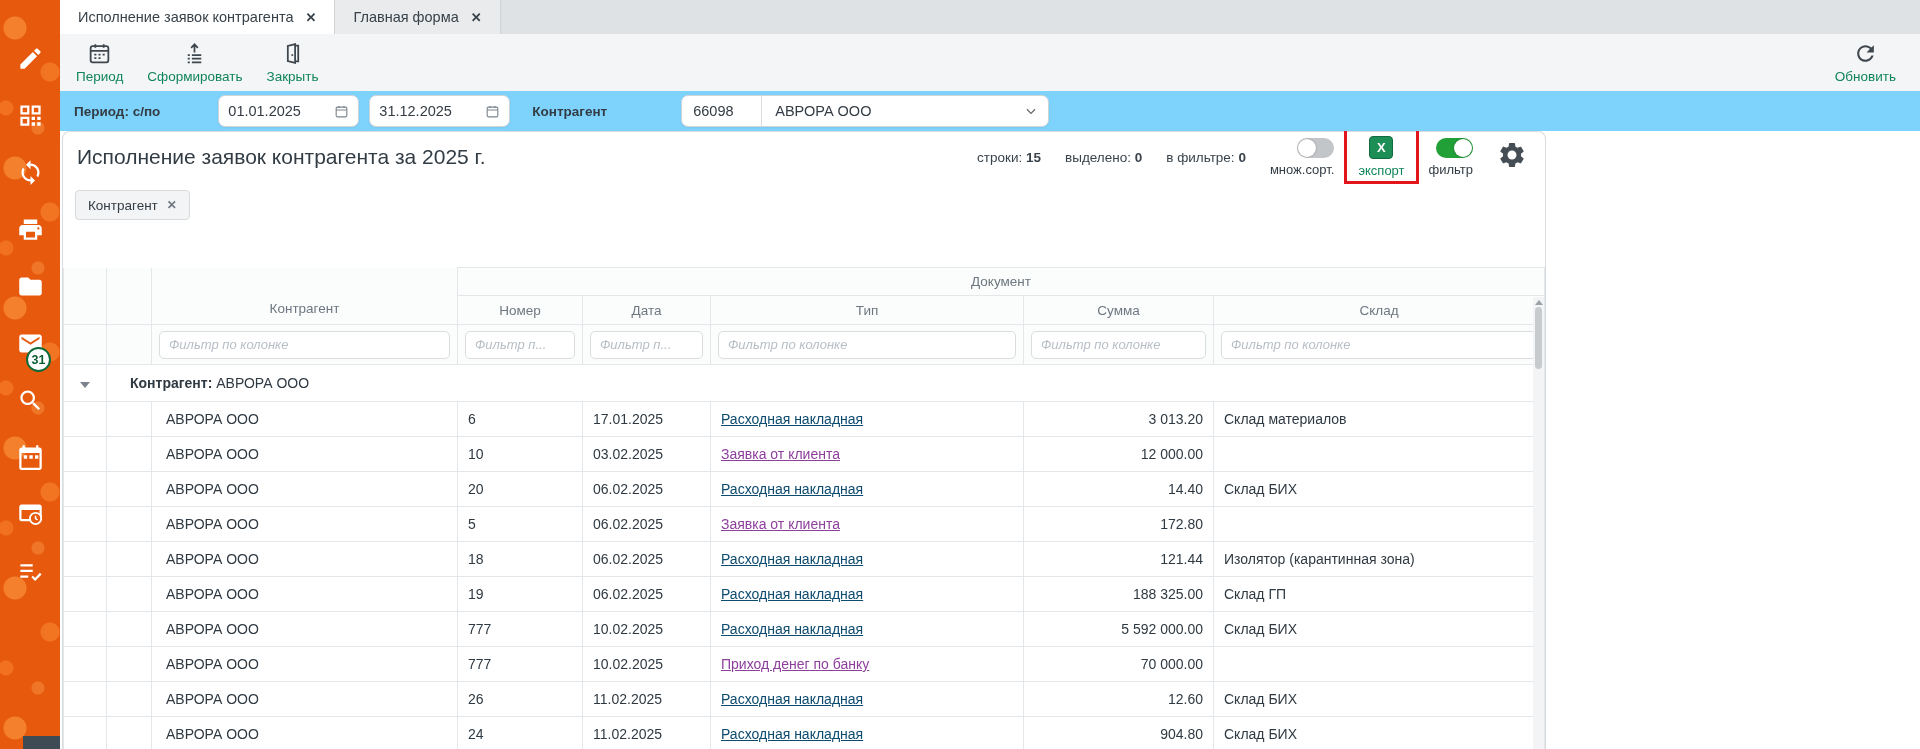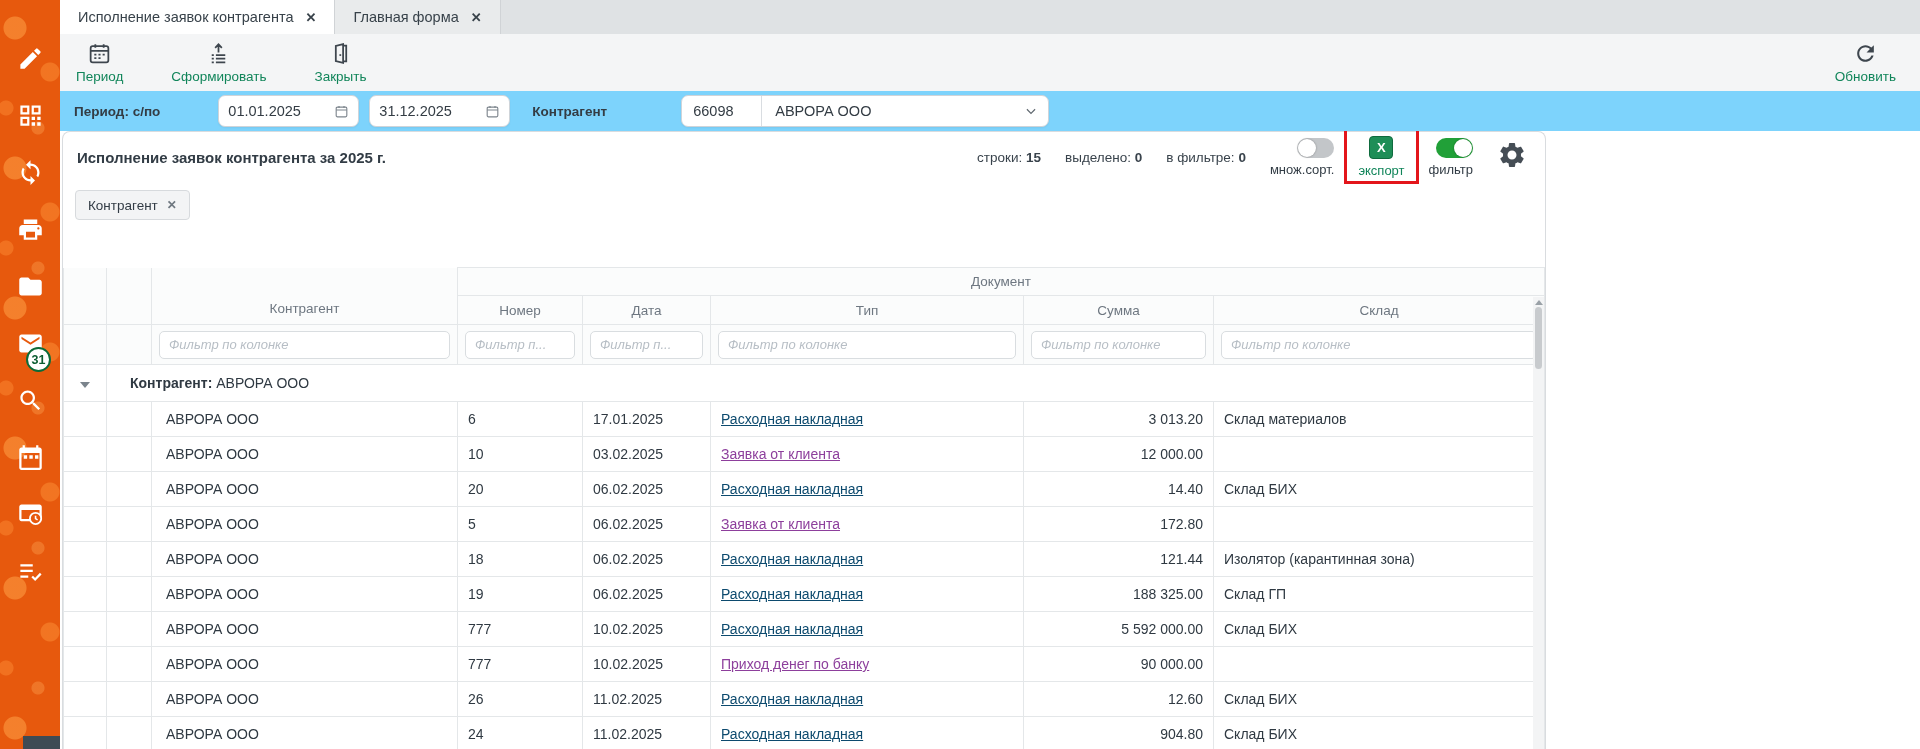--- a/index.html
+++ b/index.html
@@ -37,21 +37,21 @@
   .main { flex:1; display:flex; flex-direction:column; min-width:0; }
 
   .tabbar { height:34px; background:#dfe2e4; display:flex; align-items:stretch; }
   .tab {
     display:flex; align-items:center; gap:12px; padding:0 18px;
     font-size:14.5px; color:#38424a; background:#e9ebec; border-right:1px solid #d0d3d6; cursor:pointer;
   }
   .tab.active { background:#ffffff; }
   .tab-x { font-size:13px; font-weight:bold; color:#38424a; cursor:pointer; }
 
-  .toolbar { height:57px; background:#f4f5f6; display:flex; align-items:center; padding:0 24px 0 16px; gap:48px; }
+  .toolbar { height:57px; background:#f4f5f6; display:flex; align-items:center; padding:0 24px 0 16px; gap:24px; }
   .tb-btn { display:flex; flex-direction:column; align-items:center; justify-content:center; gap:3px;
             color:#11855a; font-size:13.5px; cursor:pointer; }
   .tb-btn svg { width:25px; height:25px; stroke:#3e464e; fill:none; stroke-width:1.7; }
   .tb-right { margin-left:auto; }
 
   .filterbar { height:40px; background:#7dd3fc; display:flex; align-items:center; padding-left:14px; }
   .fb-label { font-size:13.5px; font-weight:bold; color:#333c44; }
   .fb-period { margin-right:58px; }
   .date-input {
     width:141px; height:32px; border:1px solid #cfd4d9; border-radius:7px;
@@ -70,21 +70,21 @@
   .combo-name { flex:1; padding:0 13px; }
   .combo-chevron { margin-right:10px; width:14px; height:14px; stroke:#5f686f; fill:none; stroke-width:2; }
 
   .content { flex:1; background:#fff; padding-left:2px; overflow:hidden; }
   .panel {
     width:1484px; height:100%; background:#fff; position:relative;
     border:1px solid #d9dcdf; border-bottom:none; border-radius:8px 8px 0 0;
   }
 
   .panel-head { height:50px; display:flex; align-items:center; padding:0 18px 0 14px; }
-  .report-title { font-size:15px; font-weight:bold; color:#323c45; }
+  .report-title { font-size:21px; font-weight:normal; color:#323c45; }
   .head-right { margin-left:auto; display:flex; align-items:center; gap:24px; }
   .stat { font-size:13.5px; color:#39434c; white-space:nowrap; }
   .stat b { font-weight:bold; }
   .toggle-group { display:flex; flex-direction:column; align-items:flex-end; gap:4px; font-size:13px; color:#323c45; cursor:pointer; }
   .switch { width:37px; height:20px; border-radius:10px; background:#c3c6c9; position:relative; }
   .switch .knob { position:absolute; top:1px; left:1px; width:18px; height:18px; border-radius:50%;
                   background:#fff; box-shadow:0 0 2px rgba(0,0,0,.35); }
   .switch.on { background:#21a038; }
   .switch.on .knob { left:auto; right:1px; }
   .export-ctl { display:flex; flex-direction:column; align-items:center; gap:4px; position:relative;
@@ -417,21 +417,21 @@
     <td class="c-sum">5 592 000.00</td>
     <td class="c-wh">Склад БИХ</td>
   </tr>
               <tr>
     <td class="c-exp"></td>
     <td class="c-sel"></td>
     <td class="c-contr">АВРОРА ООО</td>
     <td class="c-num">777</td>
     <td class="c-date">10.02.2025</td>
     <td class="c-type"><a class="doclink visited">Приход денег по банку</a></td>
-    <td class="c-sum">90 000.00</td>
+    <td class="c-sum">70 000.00</td>
     <td class="c-wh"></td>
   </tr>
               <tr>
     <td class="c-exp"></td>
     <td class="c-sel"></td>
     <td class="c-contr">АВРОРА ООО</td>
     <td class="c-num">26</td>
     <td class="c-date">11.02.2025</td>
     <td class="c-type"><a class="doclink">Расходная накладная</a></td>
     <td class="c-sum">12.60</td>

